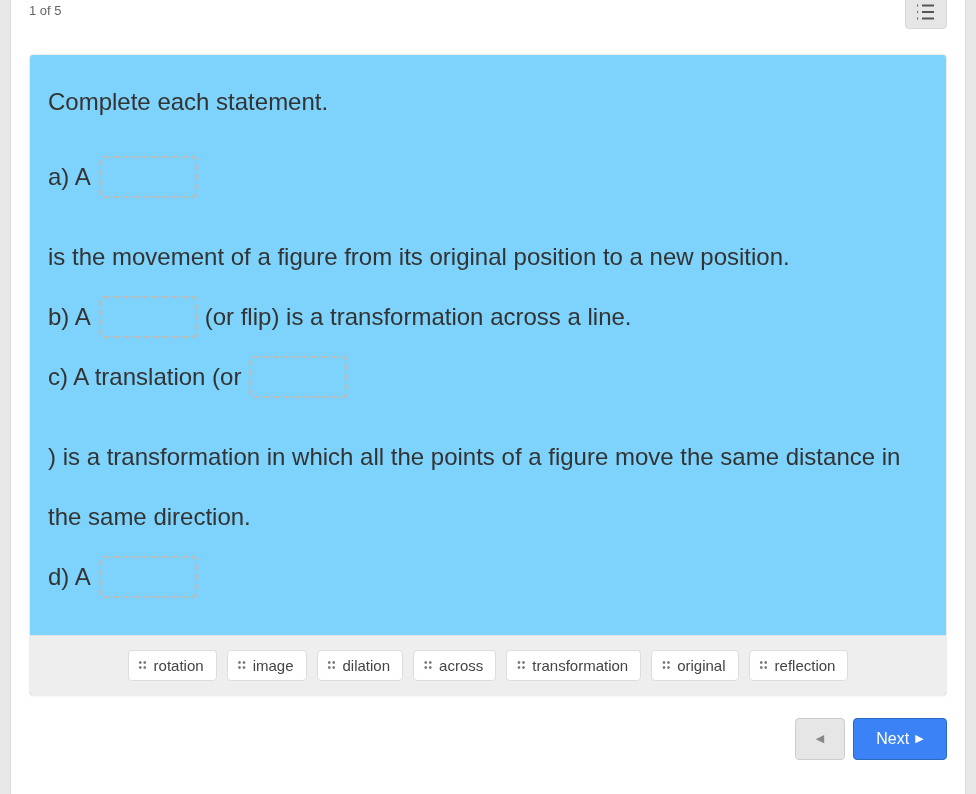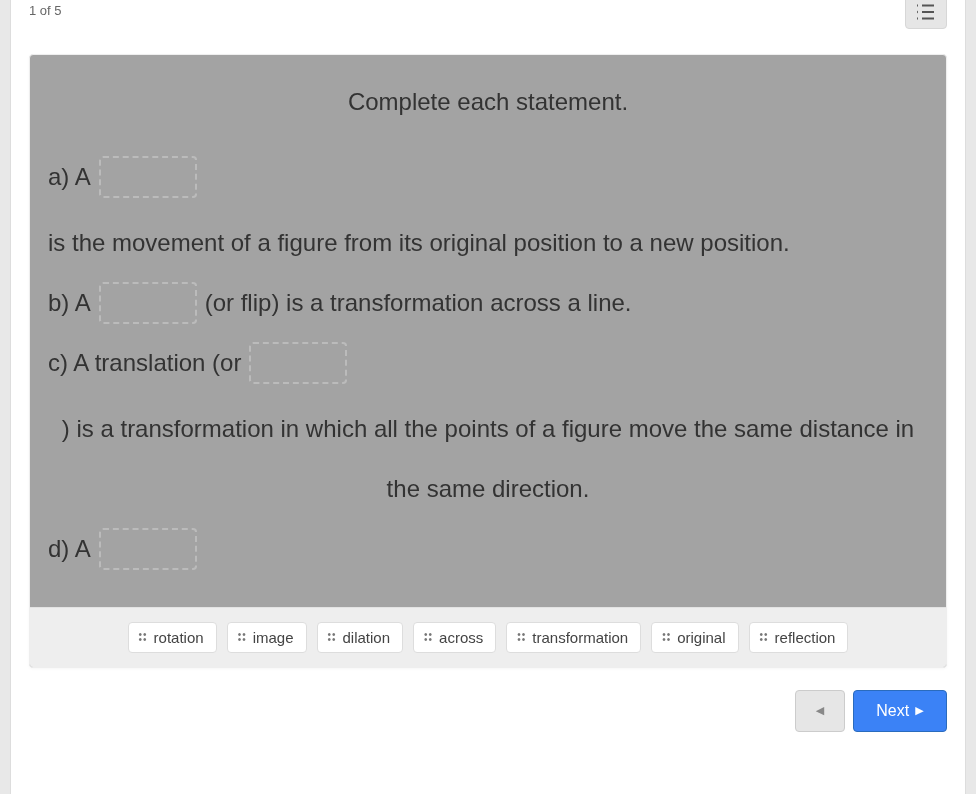--- a/index.html
+++ b/index.html
@@ -18,21 +18,20 @@
     padding: 0 10px;
   }
   .page {
     width: 100%;
     height: 100%;
     background: #fff;
     border-left: 1px solid #ddd;
     border-right: 1px solid #ddd;
     padding: 0 18px 18px 18px;
     position: relative;
-    text-align: center;
   }
   .topbar {
     display: flex;
     justify-content: space-between;
     align-items: center;
     padding: 0 0 10px 0;
     height: 30px;
   }
   .progress-text {
     font-size: 13px;
@@ -49,40 +48,40 @@
     justify-content: center;
     cursor: pointer;
     margin-top: 4px;
   }
   .menu-btn svg { width: 18px; height: 16px; }
   .menu-btn path { fill: #555; }
 
   .question-card {
     border: 1px solid #eee;
     border-radius: 4px;
-    background: #a3a3a3;
+    background: #7dd3fc;
     box-shadow: 0 1px 3px rgba(0,0,0,0.04);
     margin-top: 24px;
     overflow: hidden;
   }
   .question-body {
     padding: 30px 18px 28px 18px;
     font-size: 24px;
     color: #333;
     line-height: 2.5;
   }
   .question-body .prompt-title {
     margin-bottom: 28px;
     line-height: 1.4;
   }
   .statement-line {
     display: flex;
     flex-wrap: wrap;
     align-items: center;
-    gap: 6px 6px;
+    gap: 20px 6px;
   }
   .drop-zone {
     display: inline-block;
     width: 98px;
     height: 42px;
     border: 2px dashed #bbb;
     border-radius: 4px;
     vertical-align: middle;
     margin: 0 2px;
   }

